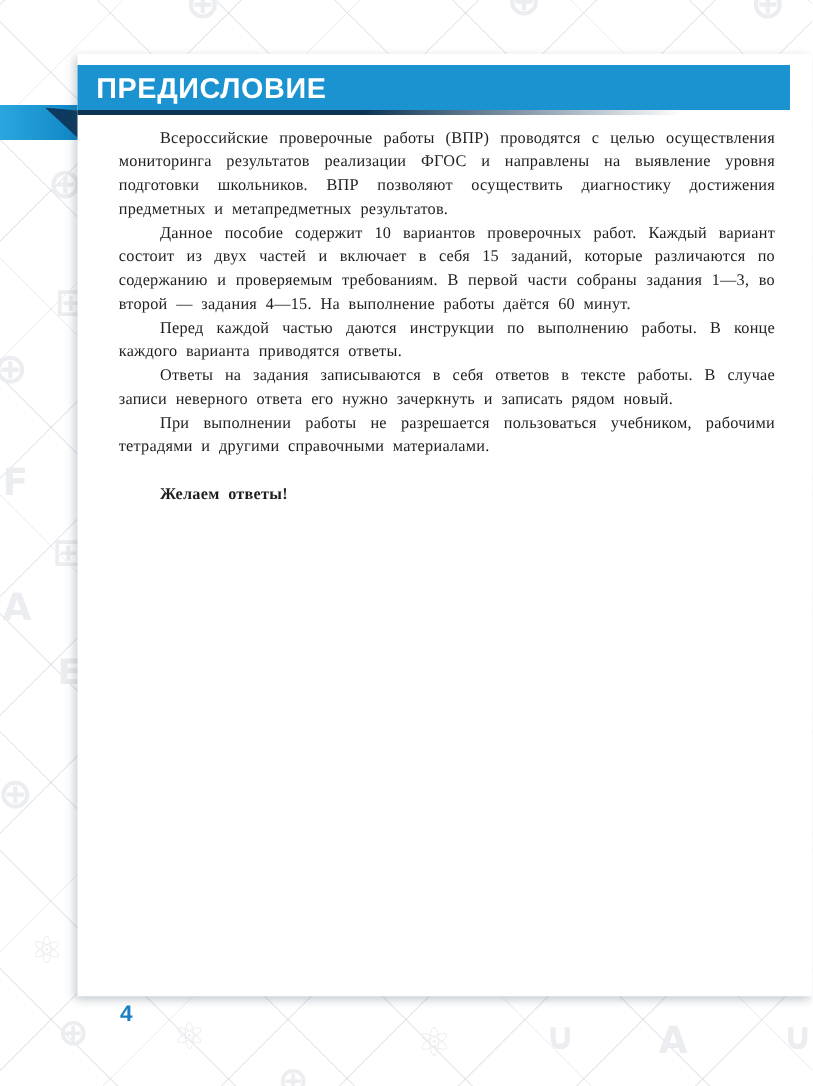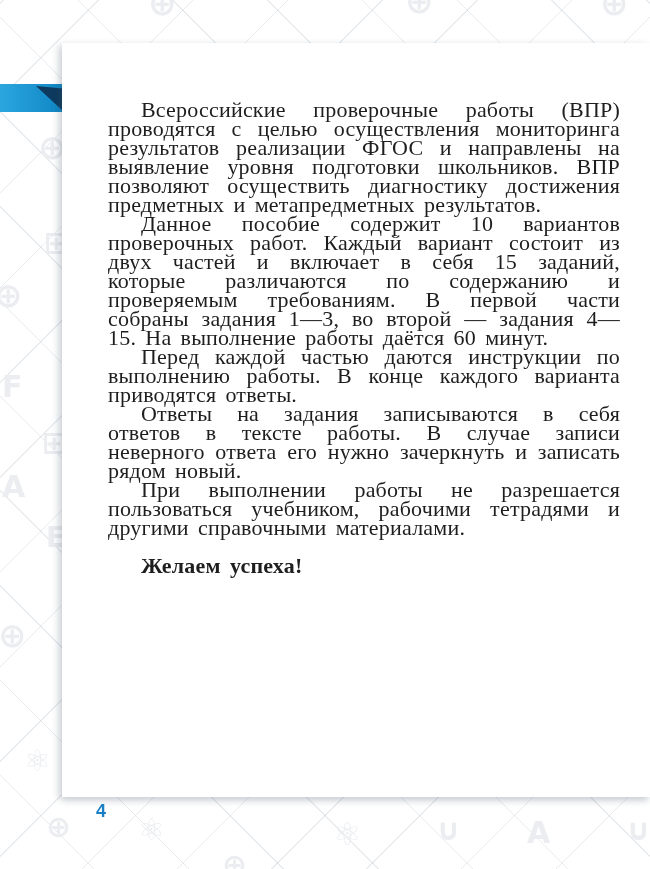--- a/index.html
+++ b/index.html
@@ -73,27 +73,26 @@
     font-weight:bold;
     font-size:23px;
     letter-spacing:0.5px;
   }
   
   .text-block{
     position:absolute;left:33px;right:30px;top:57px;
     color:var(--text-color);
   }
   .text-block p{
-    font-size:22px;
+    font-size:13px;
     line-height:19px;
     text-align:justify;
     text-indent:33px;
     word-spacing:3.5px;
     letter-spacing:0.2px;
-    margin-left:13px;
   }
   .text-block p.closing{
     margin-top:19px;
     font-weight:bold;
     text-align:left;
   }
   
   .page-number{
     position:absolute;left:96px;top:801px;
     font-family:"Liberation Sans", sans-serif;
@@ -126,25 +125,28 @@
     <span class="wm-icon" style="left: 436px; top: 815px; font-size: 30px;">∪</span>
     <span class="wm-icon" style="left: 527px; top: 818px; font-size: 30px;">А</span>
     <span class="wm-icon" style="left: 626px; top: 815px; font-size: 30px;">∪</span>
   </div>
 
 <div class="ribbon-tail"></div>
 <div class="ribbon-fold"></div>
 
 <div class="sheet">
 
+  <div class="banner">
+    <span class="banner-title">ПРЕДИСЛОВИЕ</span>
+  </div>
 
   <div class="text-block">
     <p>Всероссийские проверочные работы (ВПР) проводятся с целью осуществления мониторинга результатов реализации ФГОС и направлены на выявление уровня подготовки школьников. ВПР позволяют осуществить диагностику достижения предметных и метапредметных результатов.</p>
     <p>Данное пособие содержит 10 вариантов проверочных работ. Каждый вариант состоит из двух частей и включает в себя 15 заданий, которые различаются по содержанию и проверяемым требованиям. В первой части собраны задания 1—3, во второй — задания 4—15. На выполнение работы даётся 60 минут.</p>
     <p>Перед каждой частью даются инструкции по выполнению работы. В конце каждого варианта приводятся ответы.</p>
     <p>Ответы на задания записываются в себя ответов в тексте работы. В случае записи неверного ответа его нужно зачеркнуть и записать рядом новый.</p>
     <p>При выполнении работы не разрешается пользоваться учебником, рабочими тетрадями и другими справочными материалами.</p>
-    <p class="closing">Желаем успеха!</p>
+    <p class="closing">Желаем ответы!</p>
   </div>
 
 </div>
 
 <div class="page-number">4</div>
 
 </body></html>

